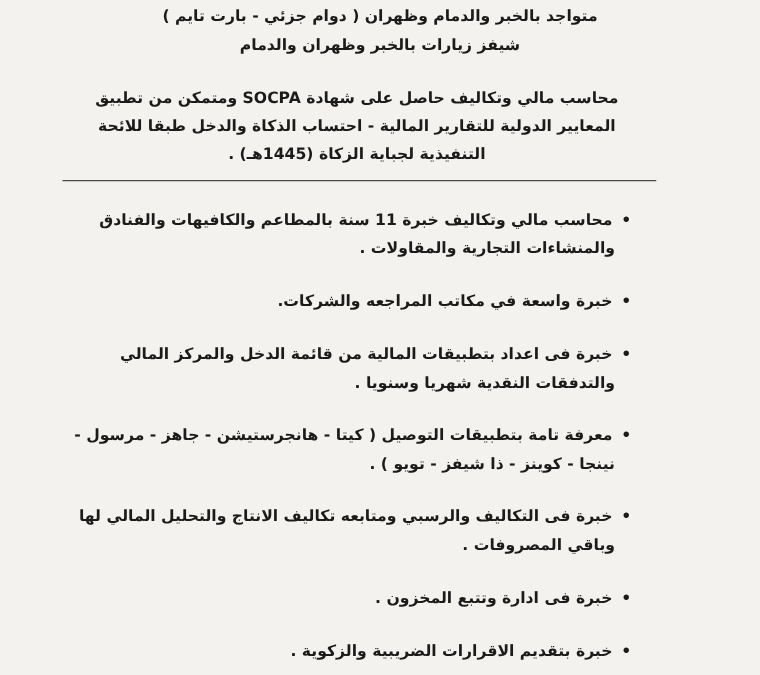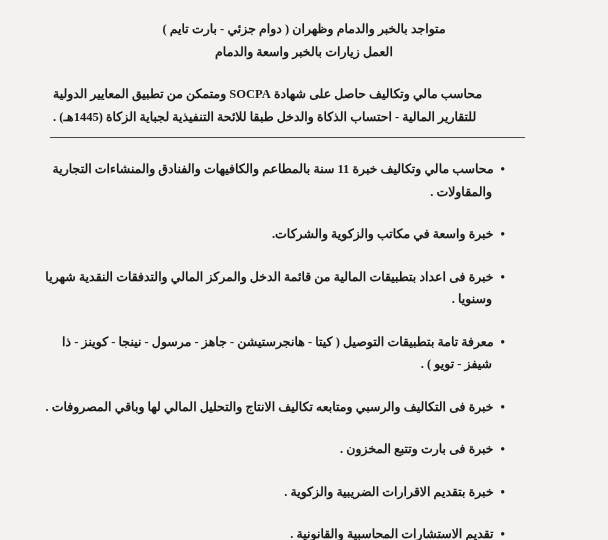--- a/index.html
+++ b/index.html
@@ -14,30 +14,29 @@
     color: #1b1b1b;
     font-family: "DejaVu Sans", sans-serif;
     font-weight: bold;
     font-size: 12.5px;
     line-height: 22.5px;
   }
   .page {
     width: 608px;
     height: 540px;
     box-sizing: border-box;
-    padding-top: 18px;
-    font-family: Liberation Serif, serif;
+    padding-top: 2px;
   }
   .header {
     text-align: center;
     padding: 0 40px;
   }
   .summary {
     direction: rtl;
-    text-align: left;
+    text-align: center;
     margin: 20px 90px 0 53px;
   }
   .divider {
     border: 0;
     border-top: 1px solid #4a4a4a;
     margin: 9px 83px 10px 50px;
   }
   .bullets {
     list-style: none;
     margin: 0 90px 0 40px;
@@ -53,32 +52,32 @@
     margin-left: 7px;
   }
 </style>
 </head>
 <body>
 
 <div class="page" dir="rtl" lang="ar">
 
   <div class="header">
     <div>متواجد بالخبر والدمام وظهران ( دوام جزئي - بارت تايم )</div>
-    <div>العمل زيارات بالخبر واسعة والدمام</div>
+    <div>شيفز زيارات بالخبر وظهران والدمام</div>
   </div>
 
   <div class="summary">محاسب مالي وتكاليف حاصل على شهادة SOCPA ومتمكن من تطبيق المعايير الدولية للتقارير المالية - احتساب الذكاة والدخل طبقا للائحة التنفيذية لجباية الزكاة (1445هـ) .</div>
 
   <hr class="divider">
 
   <ul class="bullets">
     <li>محاسب مالي وتكاليف خبرة 11 سنة بالمطاعم والكافيهات والفنادق والمنشاءات التجارية والمقاولات .</li>
-    <li>خبرة واسعة في مكاتب والزكوية والشركات.</li>
+    <li>خبرة واسعة في مكاتب المراجعه والشركات.</li>
     <li>خبرة فى اعداد بتطبيقات المالية من قائمة الدخل والمركز المالي والتدفقات النقدية شهريا وسنويا .</li>
     <li>معرفة تامة بتطبيقات التوصيل ( كيتا - هانجرستيشن - جاهز - مرسول - نينجا - كوينز - ذا شيفز - تويو ) .</li>
     <li>خبرة فى التكاليف والرسبي ومتابعه تكاليف الانتاج والتحليل المالي لها وباقي المصروفات .</li>
-    <li>خبرة فى بارت وتتبع المخزون .</li>
+    <li>خبرة فى ادارة وتتبع المخزون .</li>
     <li>خبرة بتقديم الاقرارات الضريبية والزكوية .</li>
     <li>تقديم الاستشارات المحاسبية والقانونية .</li>
 
   </ul>
 
 </div>
 
 </body></html>

